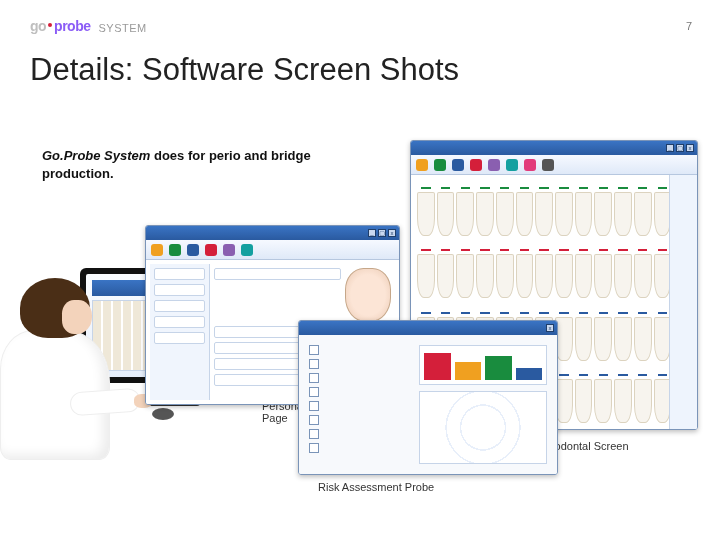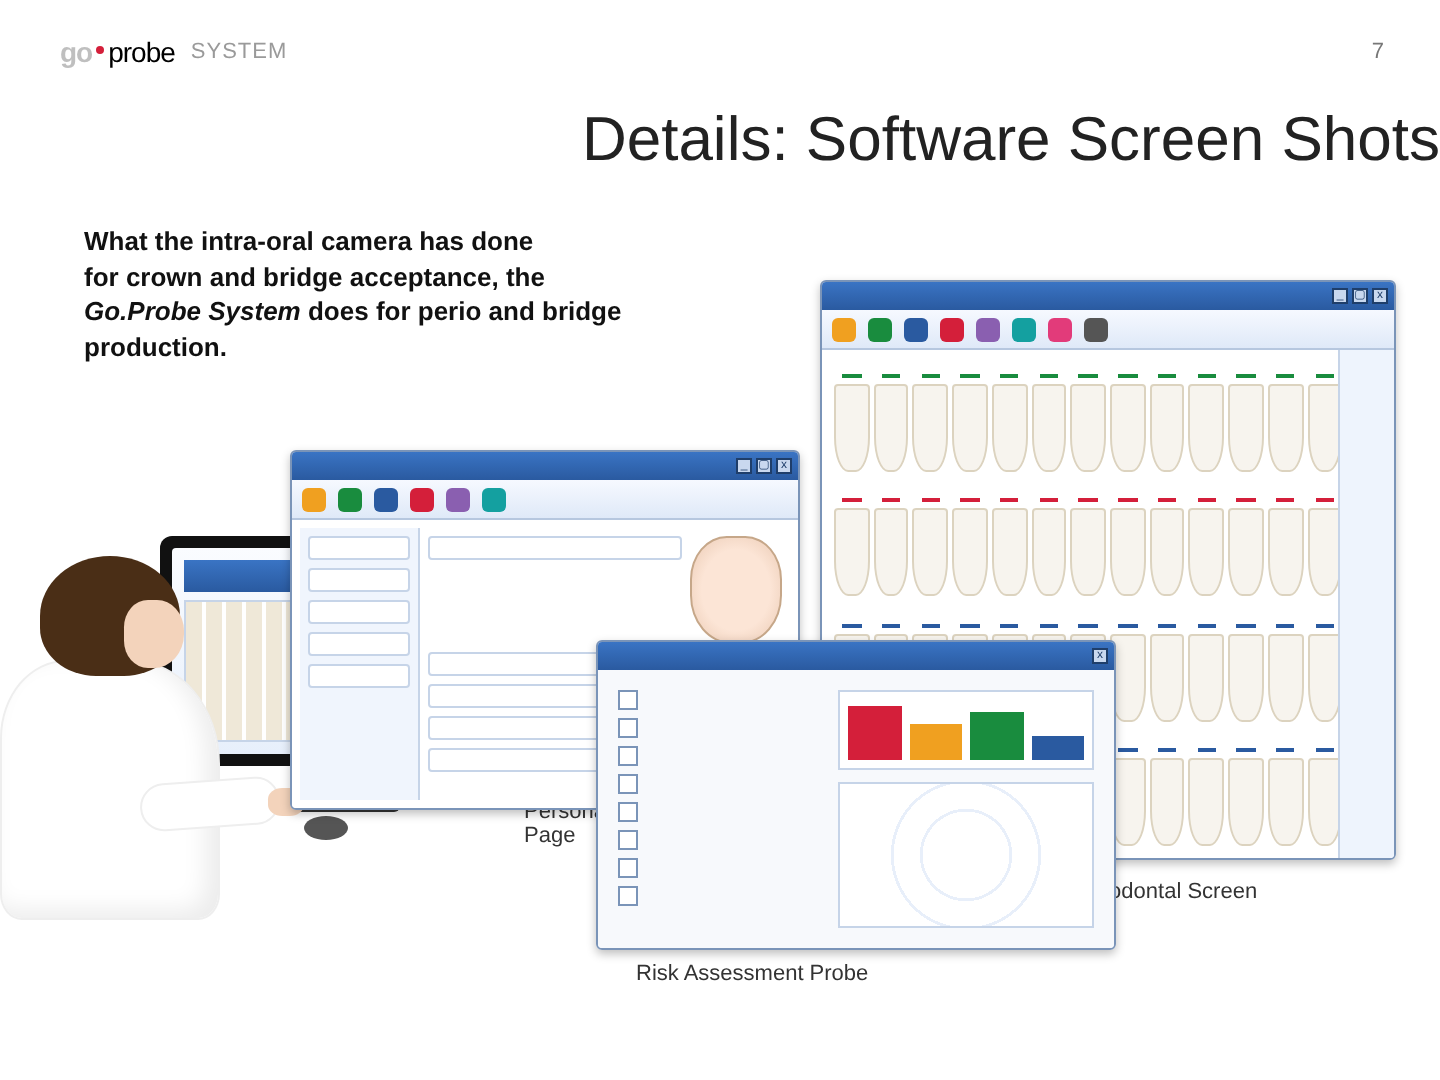--- a/index.html
+++ b/index.html
@@ -7,47 +7,46 @@
     width: 720px;
     height: 540px;
     background: #fff;
     font-family: Arial, Helvetica, sans-serif;
     position: relative;
     overflow: hidden;
     color: #333;
   }
   .header {
     display: flex;
-    align-items: center;
+    align-items: flex-end;
     padding: 18px 0 0 30px;
     font-size: 11px;
     color: #9a9a9a;
     letter-spacing: 0.5px;
   }
   .logo {
     display: inline-flex;
     align-items: center;
     margin-right: 8px;
   }
   .logo .go { color: #bfbfbf; font-weight: 600; font-size: 14px; letter-spacing: -0.5px; }
   .logo .dot { width:4px; height:4px; border-radius:50%; background:#d41f3a; display:inline-block; margin:0 2px 2px 2px; }
-  .logo .probe { color: #000000; font-weight: 400; font-size: 14px; letter-spacing: -0.5px; }
+  .logo .probe { color: #8b5cf6; font-weight: 700; font-size: 14px; letter-spacing: -0.5px; }
   .pagenum {
     position: absolute;
     top: 20px;
     right: 28px;
     font-size: 11px;
     color: #777;
   }
   .title {
     font-size: 31px;
     font-weight: 400;
     color: #222;
-    padding: 18px 0 0 42px;
-    text-align: right;
+    padding: 18px 0 0 30px;
   }
   .lead {
     font-size: 13px;
     font-weight: bold;
     line-height: 1.35;
     color: #111;
     max-width: 340px;
     padding: 24px 0 0 42px;
   }
   .lead .brand { font-style: italic; margin-top: 16px; }
@@ -156,22 +155,22 @@
     <span class="dot"></span>
     <span class="probe">probe</span>
   </span>
   <span>SYSTEM</span>
 </div>
 <div class="pagenum">7</div>
 
 <h1 class="title">Details: Software Screen Shots</h1>
 
 <p class="lead">
-  <span>What the intra-oral camera has done</span><br>
-  <span>for crown and bridge acceptance, the</span><br>
+  <br>
+  <br>
   <span class="brand">Go.Probe System</span><span> does for perio and bridge</span><br>
   <span>production.</span>
 </p>
 
 <div class="shot perio">
   <div class="titlebar">
     <span>_</span>
     <span>▢</span>
     <span>x</span>
   </div>

